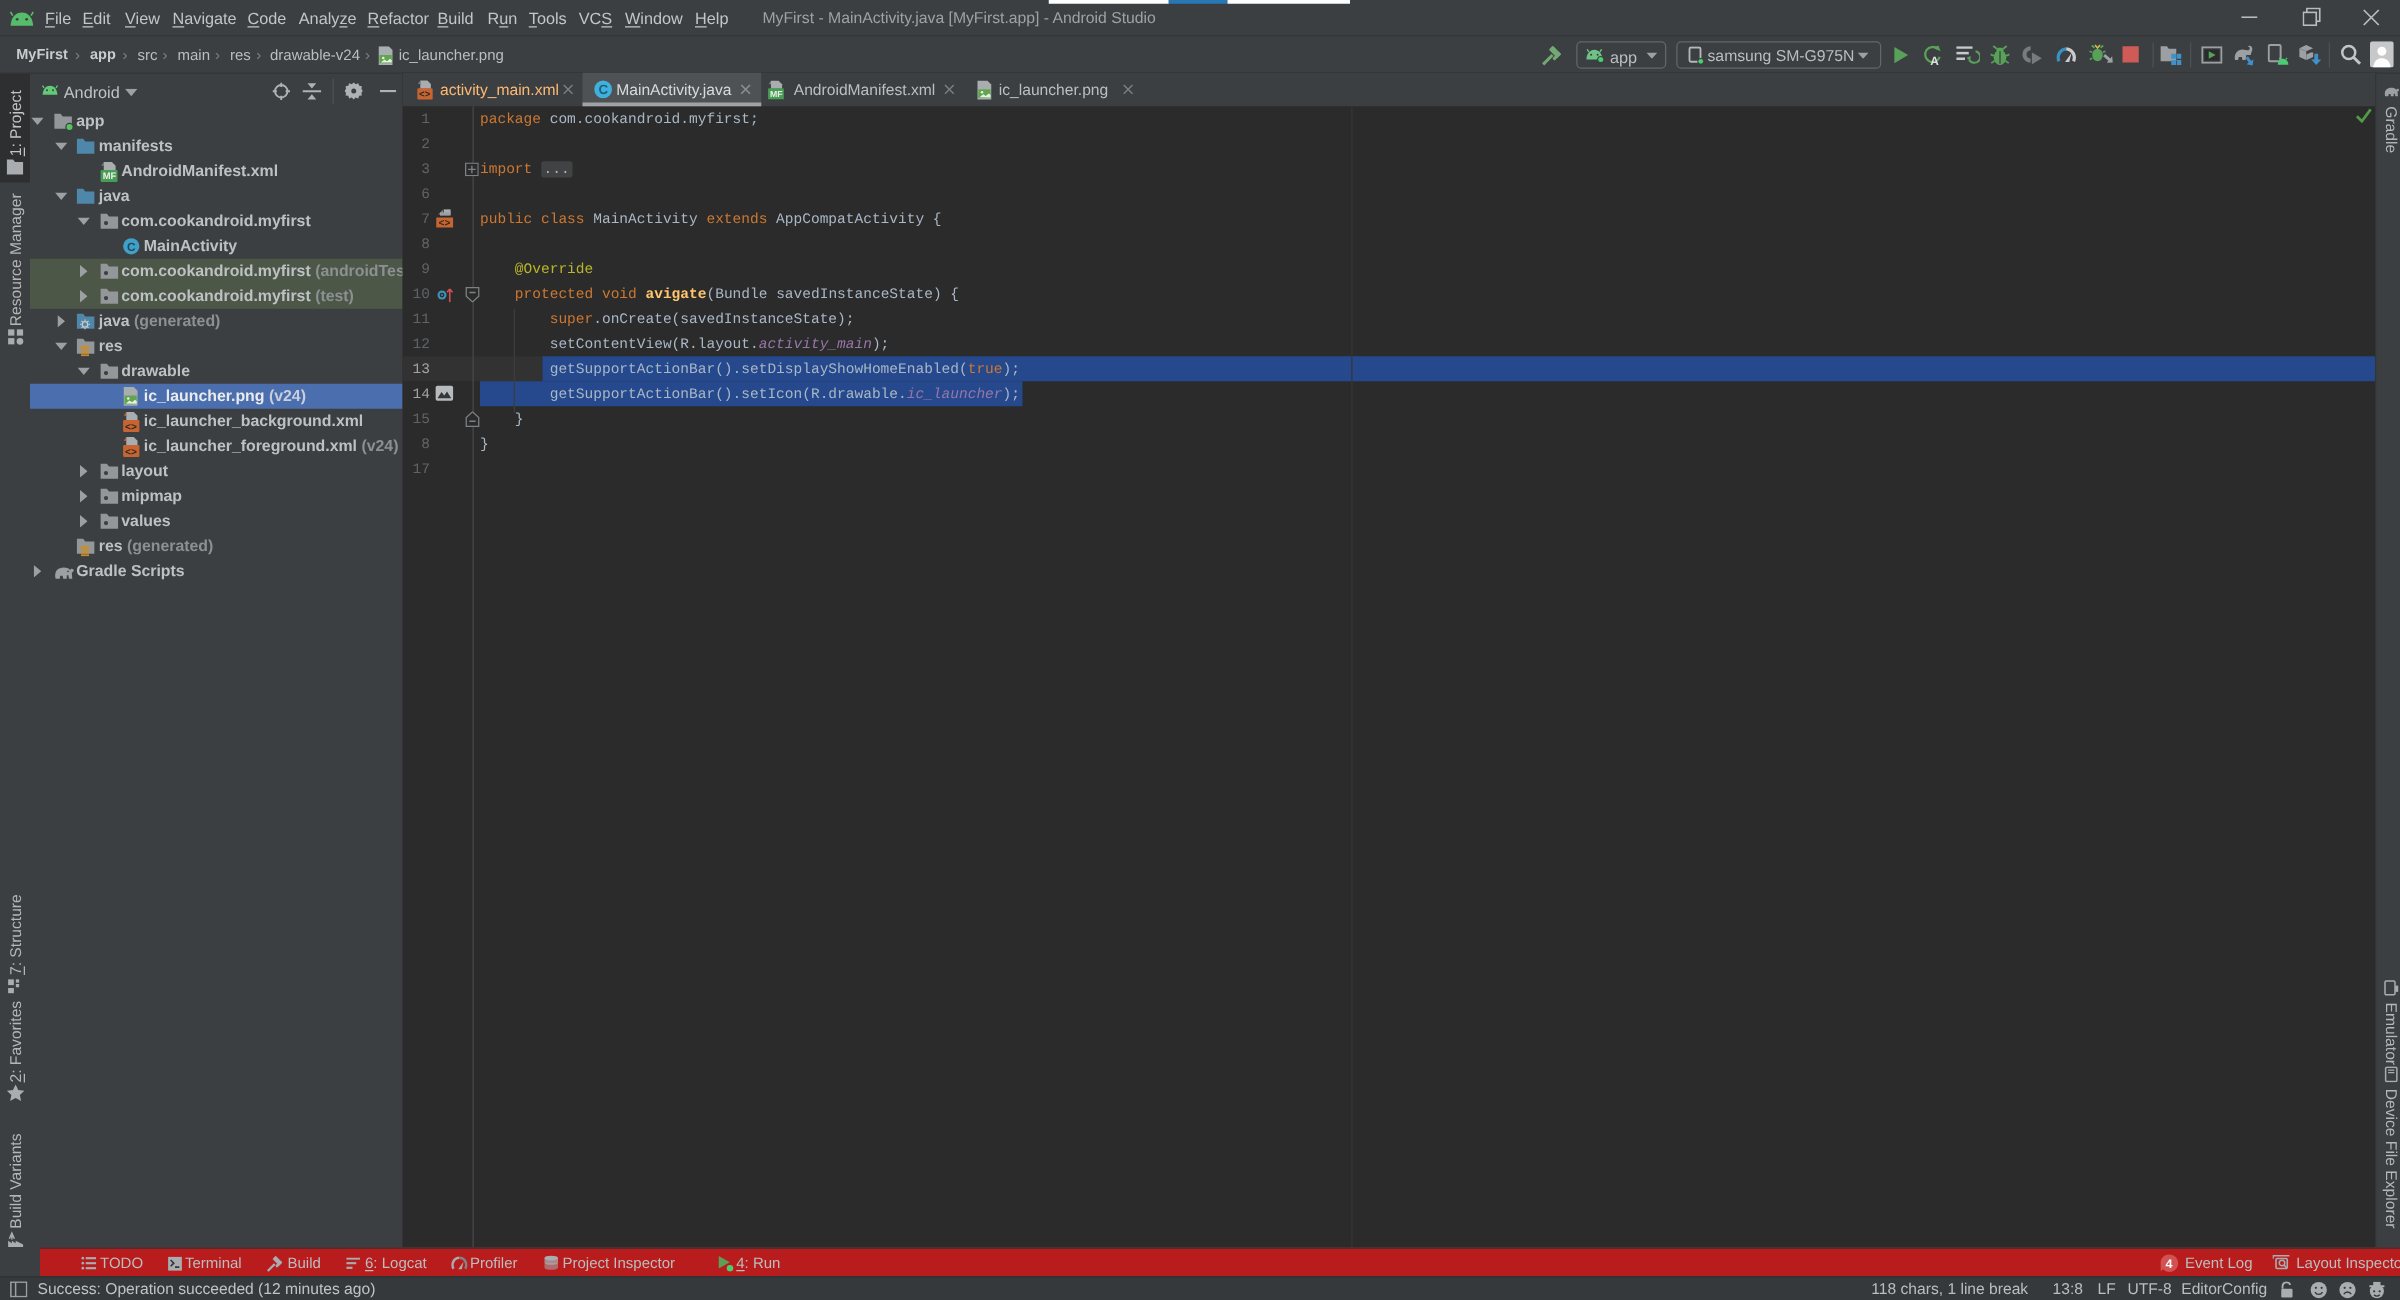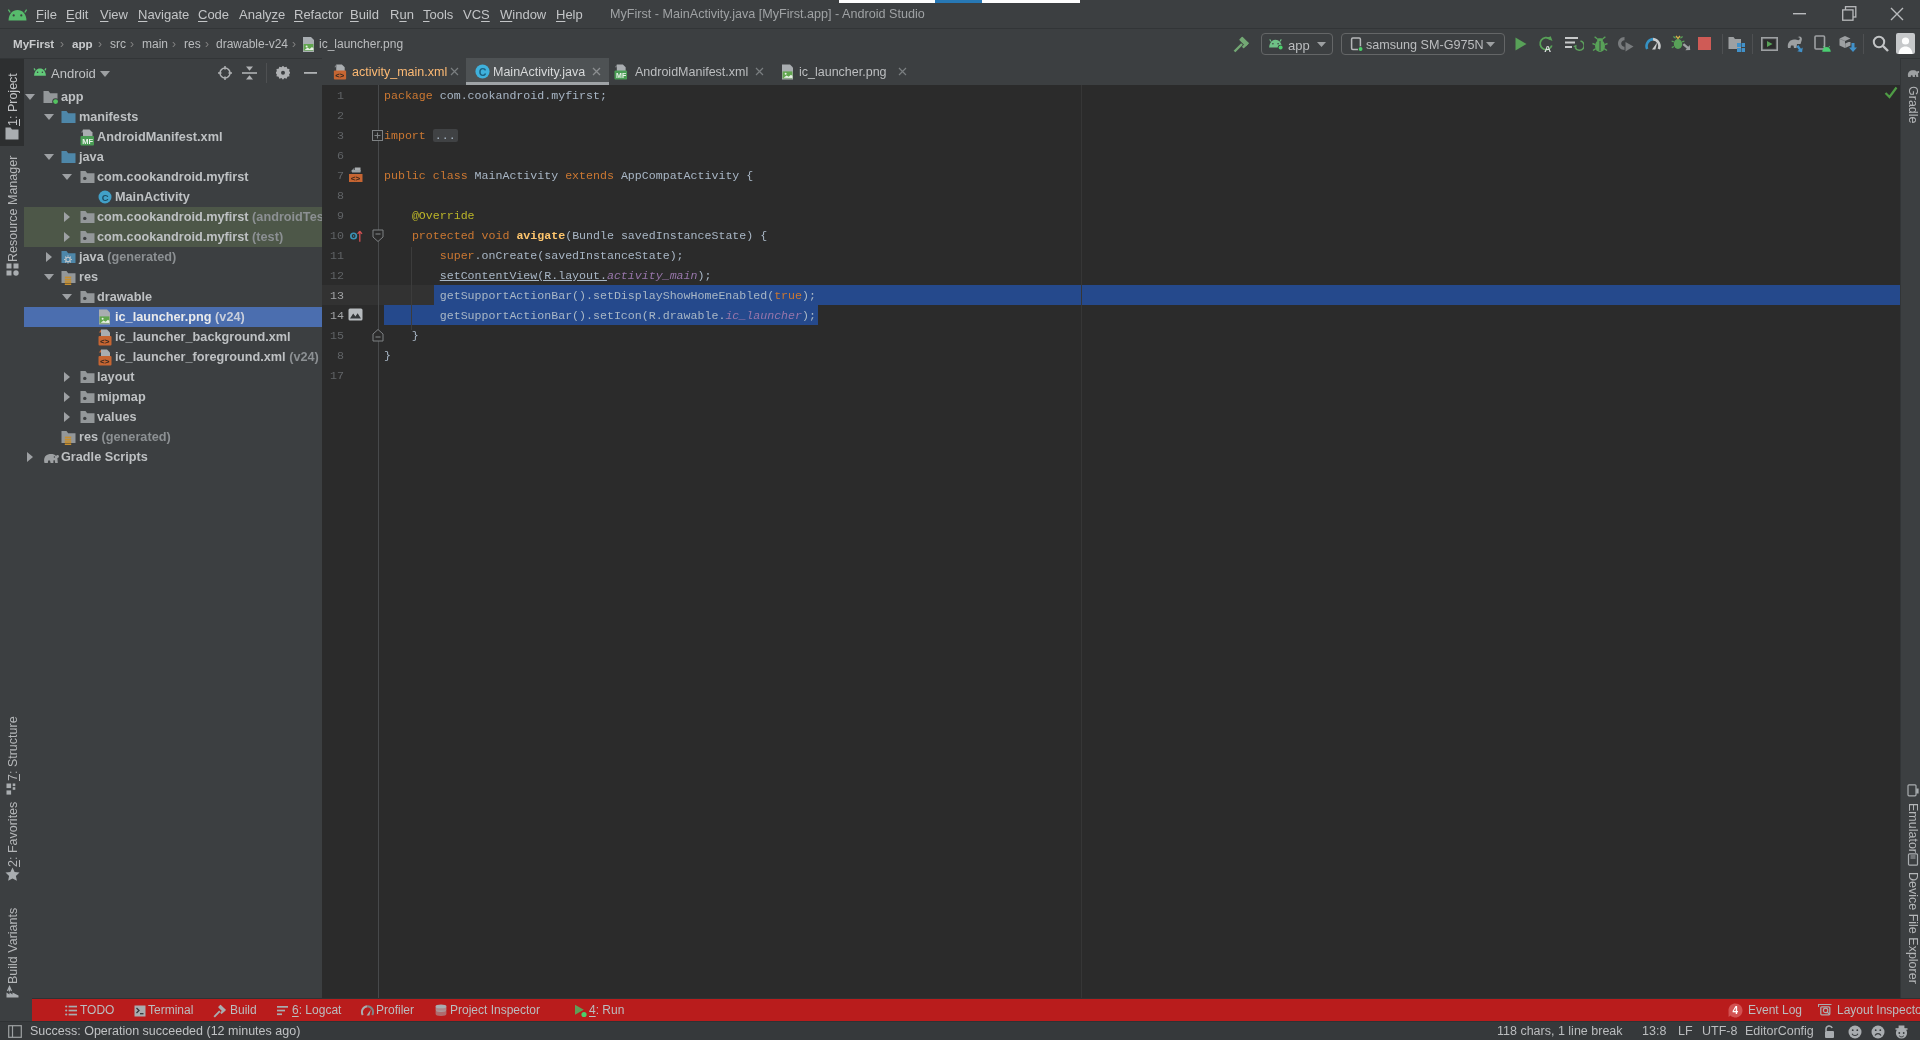--- a/index.html
+++ b/index.html
@@ -509,21 +509,21 @@
   <div class="abs mono" style="left:0;top:248px;width:22px;text-align:right;line-height:20px;color:#a1a3a5">14</div>
   <div class="abs mono" style="left:0;top:268px;width:22px;text-align:right;line-height:20px;color:#606366">15</div>
   <div class="abs mono" style="left:0;top:288px;width:22px;text-align:right;line-height:20px;color:#606366">8</div>
   <div class="abs mono" style="left:0;top:308px;width:22px;text-align:right;line-height:20px;color:#606366">17</div>
   <div class="abs mono" style="left:62px;top:28px;line-height:20px"><span style="color:#cc7832;">package </span><span style="color:#a9b7c6;">com.cookandroid.myfirst;</span></div>
   <div class="abs mono" style="left:62px;top:68px;line-height:20px"><span style="color:#cc7832;">import </span><span style="background:#404244;border-radius:2px;padding:0 2px;color:#a9b7c6;">...</span></div>
   <div class="abs mono" style="left:62px;top:108px;line-height:20px"><span style="color:#cc7832;">public class </span><span style="color:#a9b7c6;">MainActivity </span><span style="color:#cc7832;">extends </span><span style="color:#a9b7c6;">AppCompatActivity {</span></div>
   <div class="abs mono" style="left:62px;top:148px;line-height:20px"><span style="color:#a9b7c6;">    </span><span style="color:#bbb529;">@Override</span></div>
   <div class="abs mono" style="left:62px;top:168px;line-height:20px"><span style="color:#a9b7c6;">    </span><span style="color:#cc7832;">protected void </span><span style="color:#ffc66d;font-weight:bold;">avigate</span><span style="color:#a9b7c6;">(Bundle savedInstanceState) {</span></div>
   <div class="abs mono" style="left:62px;top:188px;line-height:20px"><span style="color:#a9b7c6;">        </span><span style="color:#cc7832;">super</span><span style="color:#a9b7c6;">.onCreate(savedInstanceState);</span></div>
-  <div class="abs mono" style="left:62px;top:208px;line-height:20px"><span style="color:#a9b7c6;">        </span><span style="color:#a9b7c6;text-decoration:underline;">setContentView(R.layout.</span><span style="color:#9876aa;font-style:italic;">activity_main</span><span style="color:#a9b7c6;">);</span></div>
+  <div class="abs mono" style="left:62px;top:208px;line-height:20px"><span style="color:#a9b7c6;">        </span><span style="color:#a9b7c6;">setContentView(R.layout.</span><span style="color:#9876aa;font-style:italic;">activity_main</span><span style="color:#a9b7c6;">);</span></div>
   <div class="abs mono" style="left:62px;top:248px;line-height:20px"><span style="color:#a9b7c6;">        </span><span style="color:#a9b7c6;">getSupportActionBar().setIcon(R.drawable.</span><span style="color:#9876aa;font-style:italic;">ic_launcher</span><span style="color:#a9b7c6;">);</span></div>
   <div class="abs mono" style="left:62px;top:228px;line-height:20px"><span style="color:#a9b7c6;">        </span><span style="color:#a9b7c6;">getSupportActionBar().setDisplayShowHomeEnabled(</span><span style="color:#cc7832;">true</span><span style="color:#a9b7c6;">);</span></div>
   <div class="abs mono" style="left:62px;top:268px;line-height:20px"><span style="color:#a9b7c6;">    }</span></div>
   <div class="abs mono" style="left:62px;top:288px;line-height:20px"><span style="color:#a9b7c6;">}</span></div>
   <svg class="abs" style="left:26px;top:108px" width="15" height="17" viewBox="0 0 15 17">
 <path d="M2.5 5.5 L6.5 1.5 v4 z" fill="#7d8184"></path>
         <rect x="7" y="1.5" width="5.5" height="4" fill="#a9adb0"></rect>
         <rect x="4" y="4" width="8.5" height="2.5" fill="#9aa0a3"></rect>
 <rect x="1" y="8" width="13.5" height="8" fill="#c66532"></rect>
 <text x="2.8" y="14.8" font-family="Liberation Mono" font-size="8" font-weight="bold" fill="#3a2517">&lt;&gt;</text>

